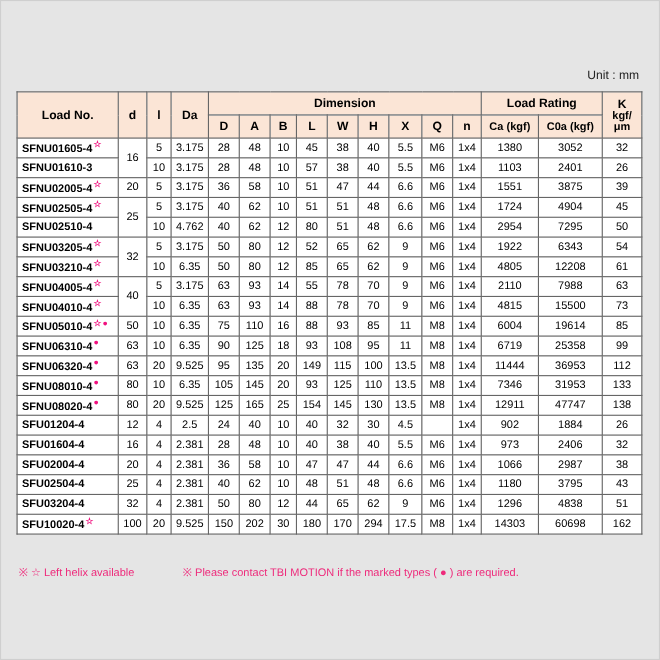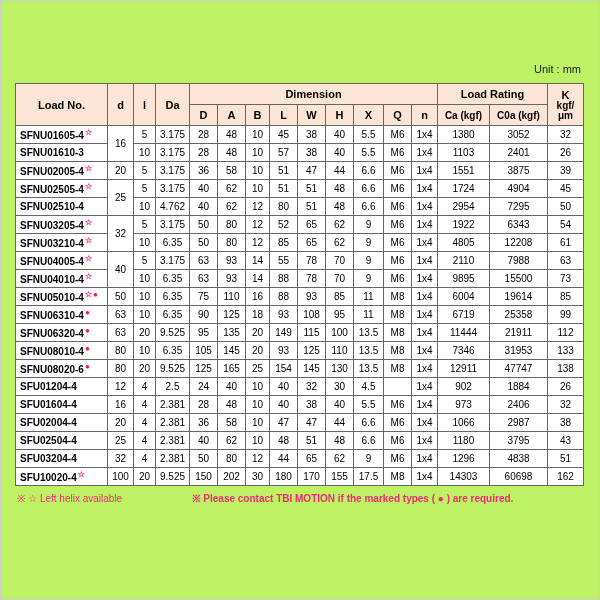--- a/index.html
+++ b/index.html
@@ -1,31 +1,31 @@
 <!DOCTYPE html>
 <html><head>
 <meta charset="utf-8">
 <style>
   html,body{margin:0;padding:0;}
   body{width:600px;height:600px;background:#ffffff;font-family:"Liberation Sans",sans-serif;}
-  .page{position:relative;width:600px;height:600px;background:#bef264;box-sizing:border-box;border:1px solid #cfcfcf;overflow:hidden;}
+  .page{position:relative;width:600px;height:600px;background:#e5e5e5;box-sizing:border-box;border:1px solid #cfcfcf;overflow:hidden;}
   .unit-label{position:absolute;top:62px;right:18px;font-size:11px;color:#222;}
   table.spec{position:absolute;top:82px;left:14px;border-collapse:collapse;table-layout:fixed;}
   .spec th,.spec td{border:1px solid #666;color:#000;text-align:center;vertical-align:middle;overflow:hidden;white-space:nowrap;box-sizing:border-box;}
   .spec thead th{background:#fbe5d6;font-weight:bold;font-size:11px;height:21px;padding:0 1px;}
   .spec thead th.small{font-size:10px;}
   .spec tbody td{font-size:10px;height:18px;padding:0 1px;background:#fff;}
   .spec td.model{text-align:left;padding-left:4px;font-weight:bold;font-size:10px;}
   .mark{color:#f0127f;font-size:8px;margin-left:1px;font-weight:bold;}
   .k-top{font-weight:bold;font-size:11px;line-height:12px;}
   .k-unit{font-weight:bold;font-size:10px;line-height:10px;}
-  .notes{position:absolute;left:16px;top:490px;width:568px;font-size:10px;}
+  .notes{position:absolute;left:16px;top:512px;width:568px;font-size:10px;}
   .note-line{display:flex;align-items:center;}
   .note-magenta{color:#ee2a7b;}
-  .note-contact{margin-left:70px;font-weight:bold;}
+  .note-contact{margin-left:44px;}
   .note-box{display:inline-block;margin-top:6px;color:#e60026;border:1px solid #e60026;padding:1px 5px;font-size:10px;}
 </style>
 </head>
 <body>
 
 <div class="page">
 
   <div class="unit-label">Unit : mm</div>
 
   <table class="spec">
@@ -223,21 +223,21 @@
           <td>6.35</td>
           <td>63</td>
           <td>93</td>
           <td>14</td>
           <td>88</td>
           <td>78</td>
           <td>70</td>
           <td>9</td>
           <td>M6</td>
           <td>1x4</td>
-          <td>9895</td>
+          <td>4815</td>
           <td>15500</td>
           <td>73</td>
         </tr>
         <tr>
           <td class="model"><span>SFNU05010-4</span><sup class="mark">☆</sup><sup class="mark">●</sup></td>
           <td rowspan="1">50</td>
           <td>10</td>
           <td>6.35</td>
           <td>75</td>
           <td>110</td>
@@ -278,21 +278,21 @@
           <td>95</td>
           <td>135</td>
           <td>20</td>
           <td>149</td>
           <td>115</td>
           <td>100</td>
           <td>13.5</td>
           <td>M8</td>
           <td>1x4</td>
           <td>11444</td>
-          <td>21911</td>
+          <td>36953</td>
           <td>112</td>
         </tr>
         <tr>
           <td class="model"><span>SFNU08010-4</span><sup class="mark">●</sup></td>
           <td rowspan="1">80</td>
           <td>10</td>
           <td>6.35</td>
           <td>105</td>
           <td>145</td>
           <td>20</td>
@@ -300,21 +300,21 @@
           <td>125</td>
           <td>110</td>
           <td>13.5</td>
           <td>M8</td>
           <td>1x4</td>
           <td>7346</td>
           <td>31953</td>
           <td>133</td>
         </tr>
         <tr>
-          <td class="model"><span>SFNU08020-6</span><sup class="mark">●</sup></td>
+          <td class="model"><span>SFNU08020-4</span><sup class="mark">●</sup></td>
           <td rowspan="1">80</td>
           <td>20</td>
           <td>9.525</td>
           <td>125</td>
           <td>165</td>
           <td>25</td>
           <td>154</td>
           <td>145</td>
           <td>130</td>
           <td>13.5</td>
@@ -417,21 +417,21 @@
         <tr>
           <td class="model"><span>SFU10020-4</span><sup class="mark">☆</sup></td>
           <td rowspan="1">100</td>
           <td>20</td>
           <td>9.525</td>
           <td>150</td>
           <td>202</td>
           <td>30</td>
           <td>180</td>
           <td>170</td>
-          <td>155</td>
+          <td>294</td>
           <td>17.5</td>
           <td>M8</td>
           <td>1x4</td>
           <td>14303</td>
           <td>60698</td>
           <td>162</td>
         </tr>
       </tbody>
   </table>
 

